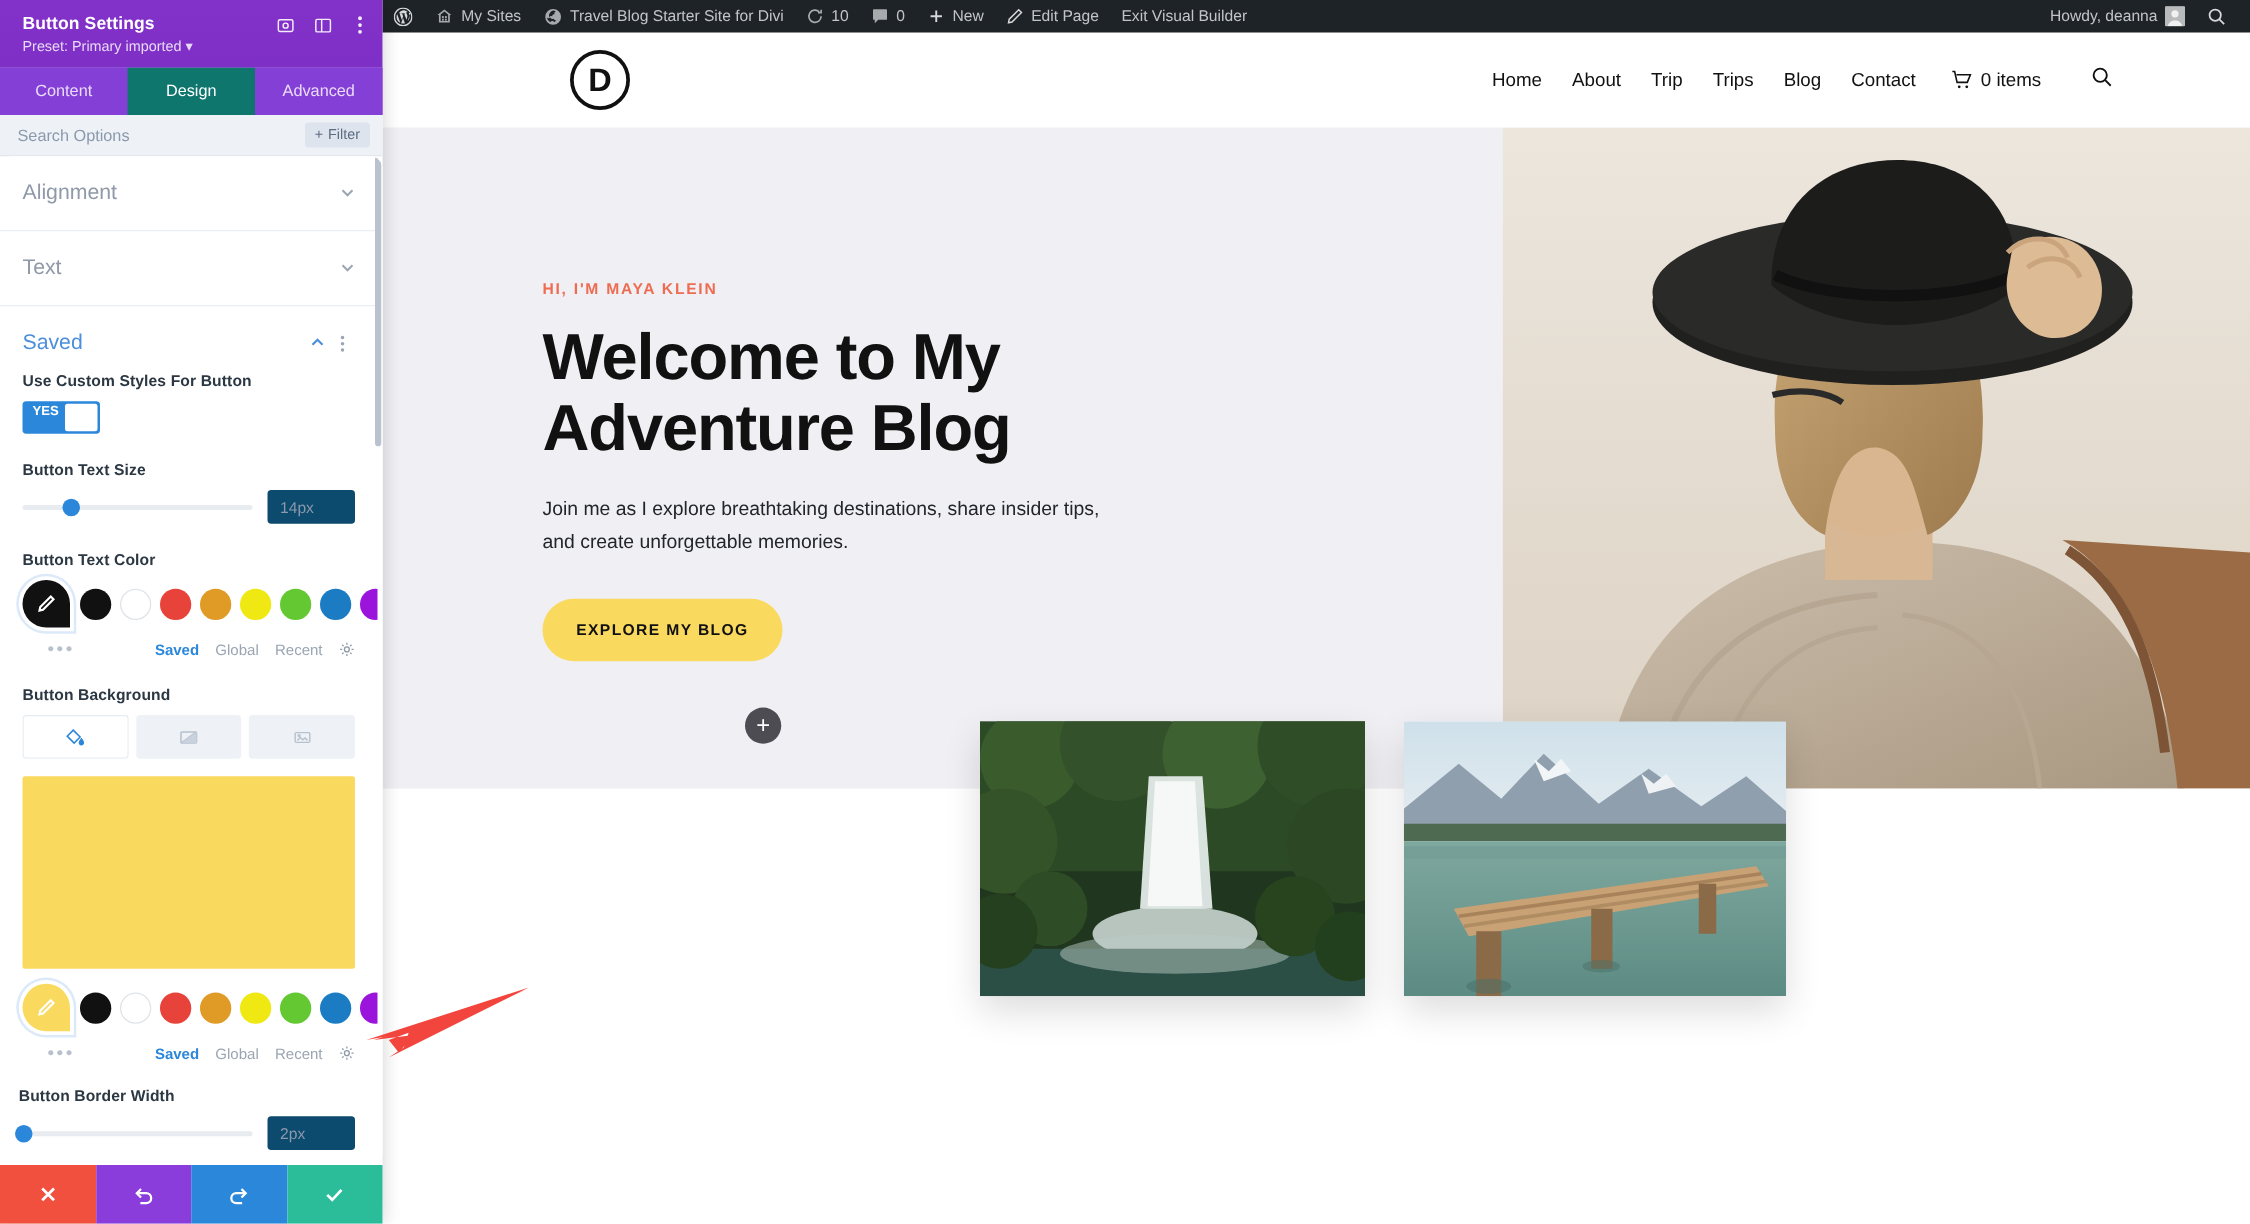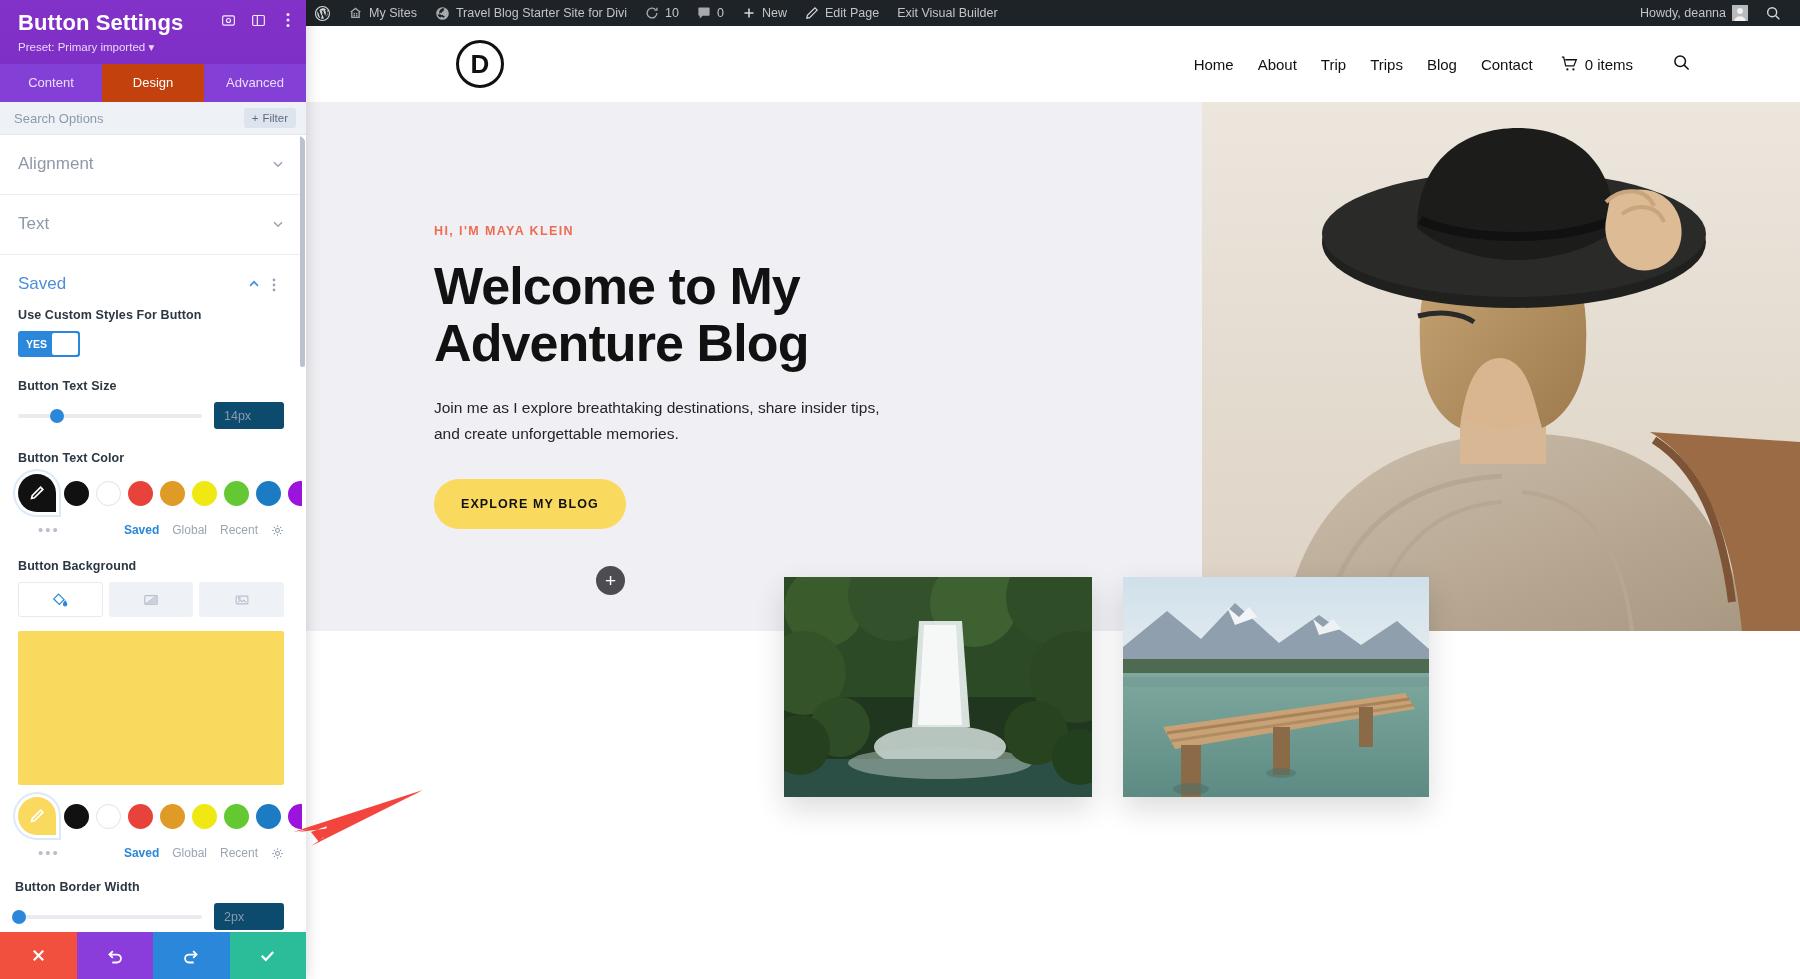--- a/index.html
+++ b/index.html
@@ -33,34 +33,34 @@
   
   .divi-panel {
     position: absolute; left: 0; top: 0; width: 306px; height: 979px;
     background: #ffffff; z-index: 50; display: flex; flex-direction: column;
     box-shadow: 0 0 14px rgba(0,0,0,.18);
   }
   .panel-head {
     background: #7e3bd0; background: linear-gradient(180deg,#8332c9,#7e2fc6);
     padding: 10px 14px 10px 18px; color: #fff; position: relative;
   }
-  .panel-title { font-size: 22px; font-weight: bold; letter-spacing: .1px; }
+  .panel-title { font-size: 14px; font-weight: bold; letter-spacing: .1px; }
   .panel-preset { font-size: 11.5px; margin-top: 4px; color: #e8d9f7; }
   .panel-head-icons {
     position: absolute; right: 10px; top: 12px; display: flex; align-items: center; gap: 14px;
   }
   .phi { width: 16px; height: 16px; opacity: .92; display: inline-flex; align-items: center; justify-content: center; }
   .phi svg { display: block; }
 
   .panel-tabs { display: flex; background: #8c43dd; }
   .panel-tab {
     flex: 1; text-align: center; padding: 11px 0 12px; font-size: 13px;
     color: #eadcf9; background: #8440d6; cursor: pointer;
   }
-  .panel-tab.active { background: #c2410c; color: #ffffff; }
+  .panel-tab.active { background: #0f766e; color: #ffffff; }
 
   .panel-search {
     display: flex; align-items: center; background: #eef2f7;
     border-bottom: 1px solid #e3e8ef; padding: 6px 10px 6px 14px; gap: 11px;
   }
   .panel-search input {
     flex: 1; border: none; background: transparent; outline: none;
     font-size: 13px; color: #56657a; font-family: "Liberation Sans", sans-serif;
   }
   .panel-search input::placeholder { color: #8b99ac; }
@@ -88,21 +88,21 @@
   .sh-icons { display: flex; align-items: center; gap: 12px; }
 
   .field { padding: 0 18px 0; }
   .field-label {
     font-size: 12.5px; color: #2b3742; font-weight: bold; margin-bottom: 9px; letter-spacing: .1px;
   }
 
   
   .yesno {
     width: 62px; height: 26px; background: #2b87da; border-radius: 3px;
-    display: flex; align-items: center; cursor: pointer; padding: 2px;
+    display: flex; cursor: pointer; padding: 2px;
   }
   .yesno .yn-txt { color: #fff; font-size: 10.5px; font-weight: bold; padding: 0 5px 0 6px; }
   .yesno .yn-knob { width: 28px; height: 22px; background: #fff; border-radius: 2px; }
 
   
   .range-row { display: flex; align-items: center; gap: 12px; margin-top: 4px; }
   .range-track {
     flex: 1; height: 4px; background: #e8ebf0; border-radius: 2px; position: relative;
   }
   .range-knob {

